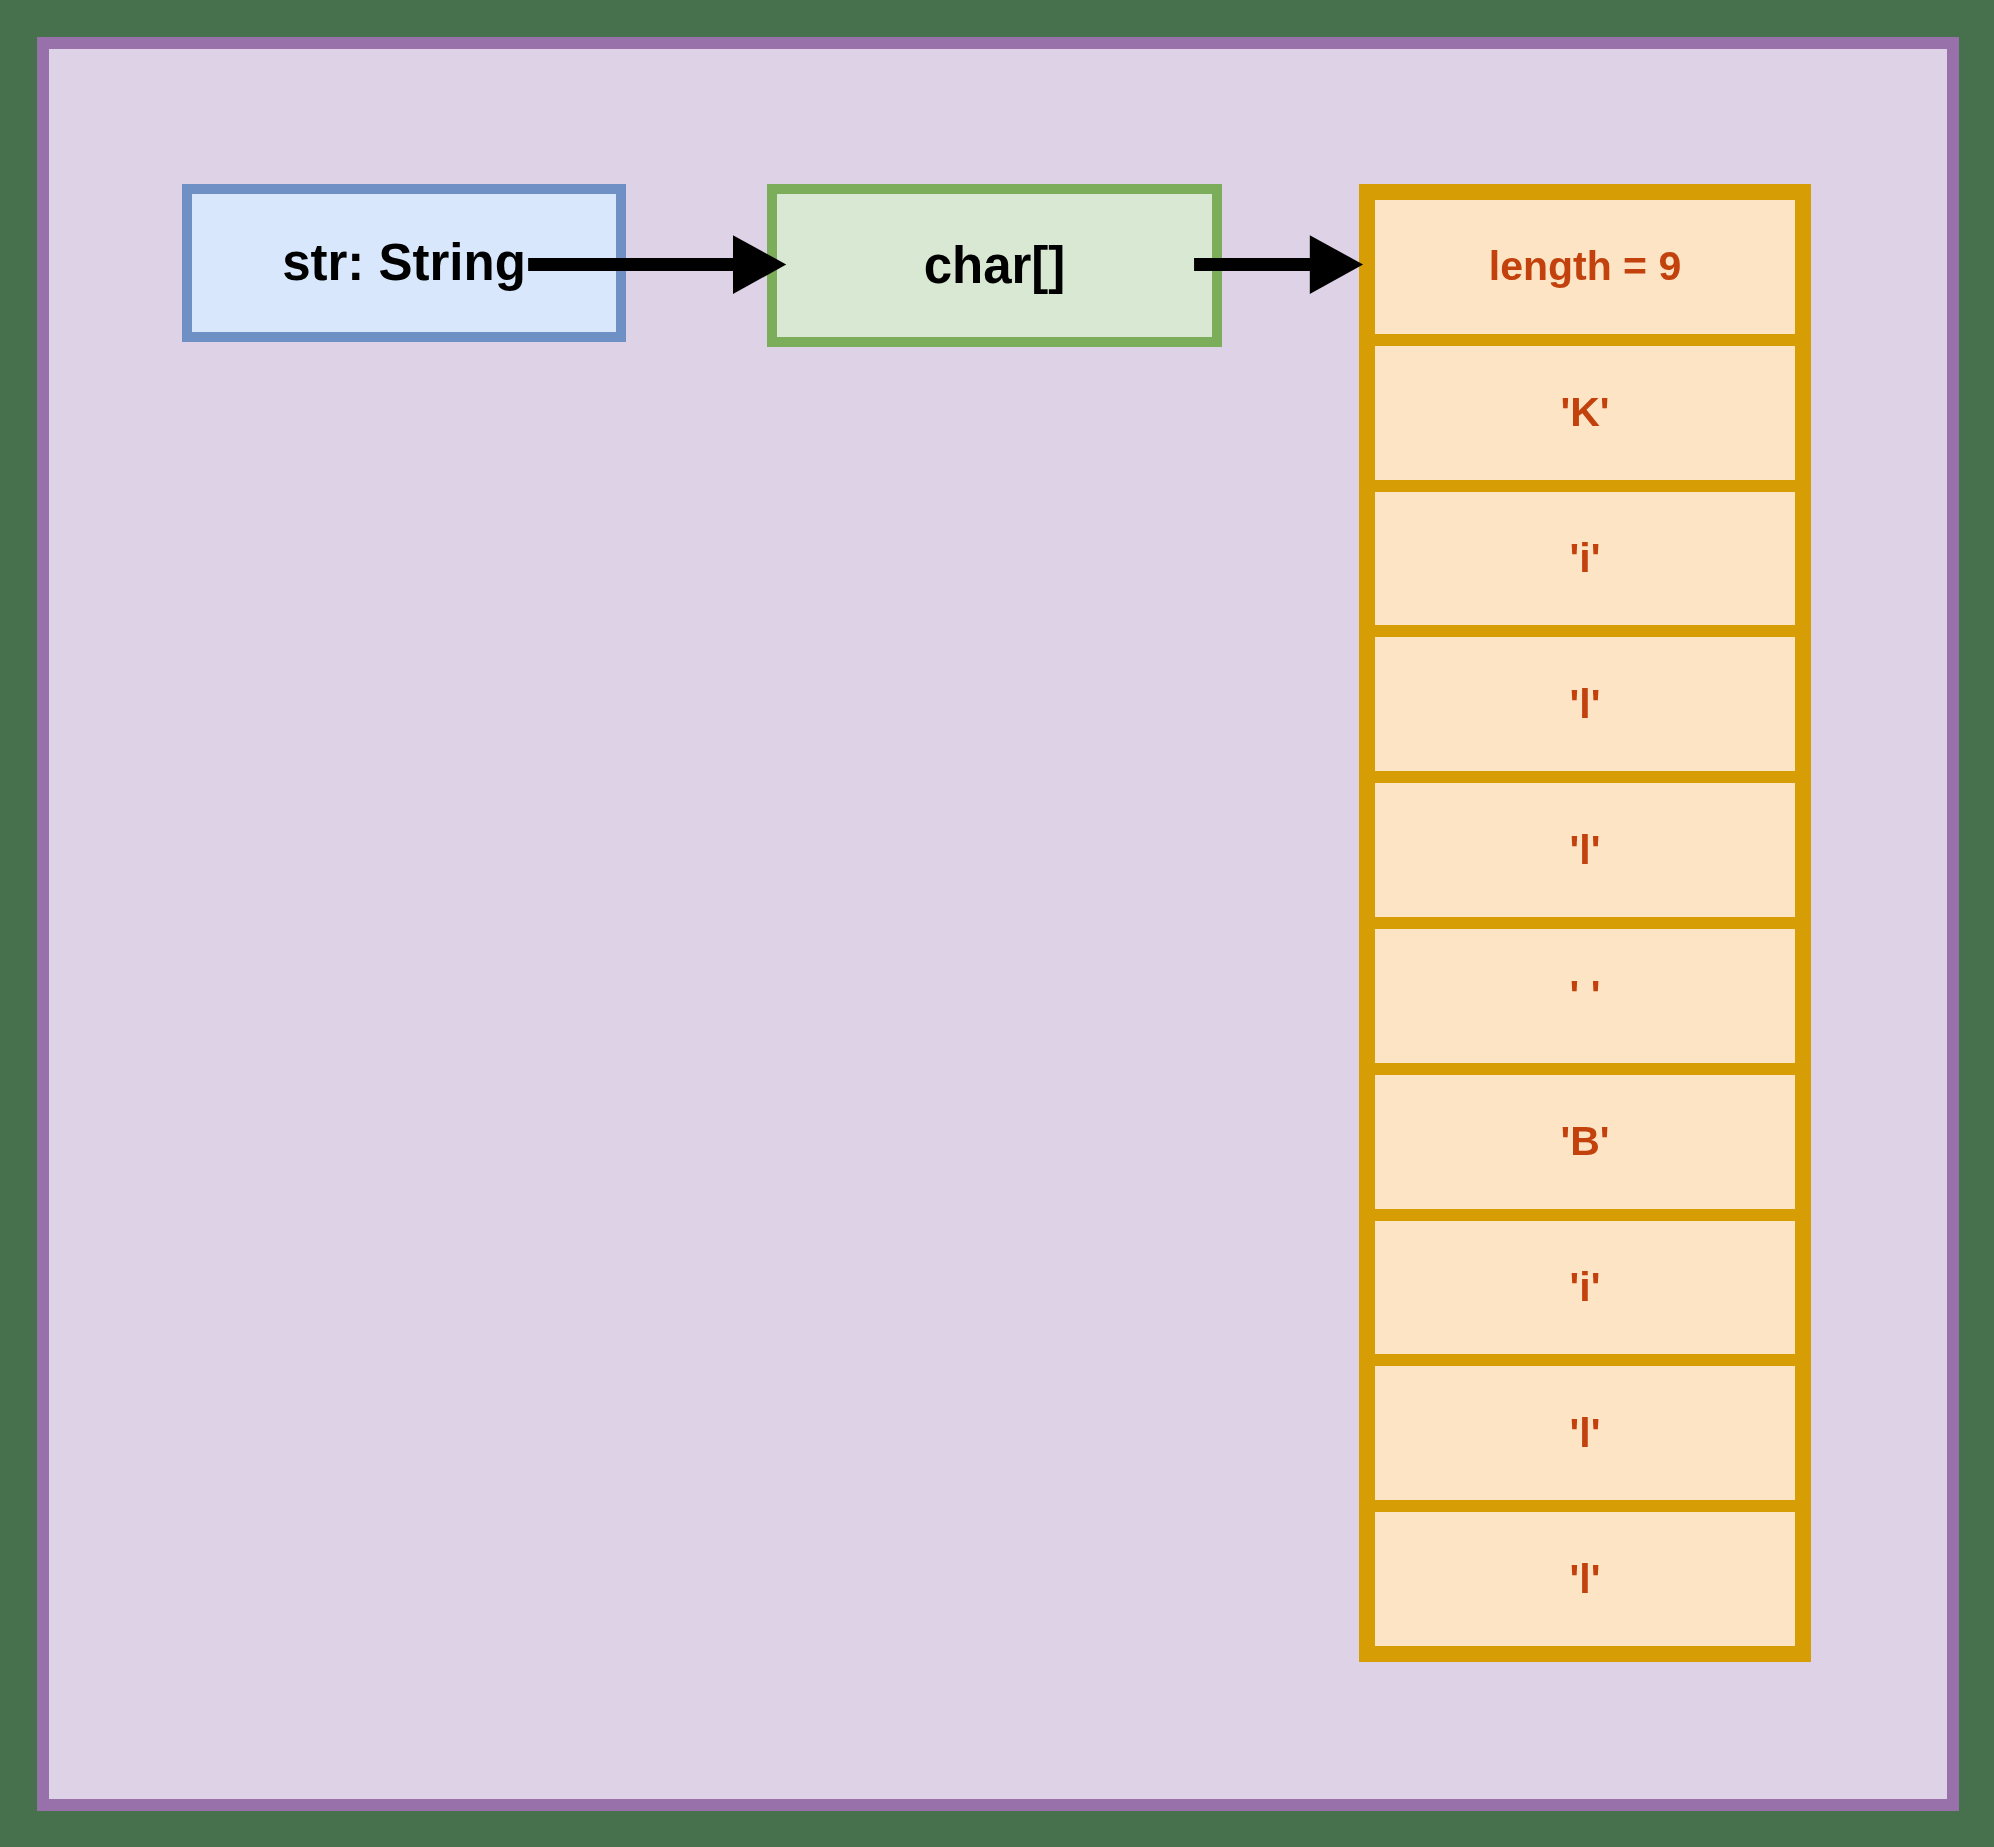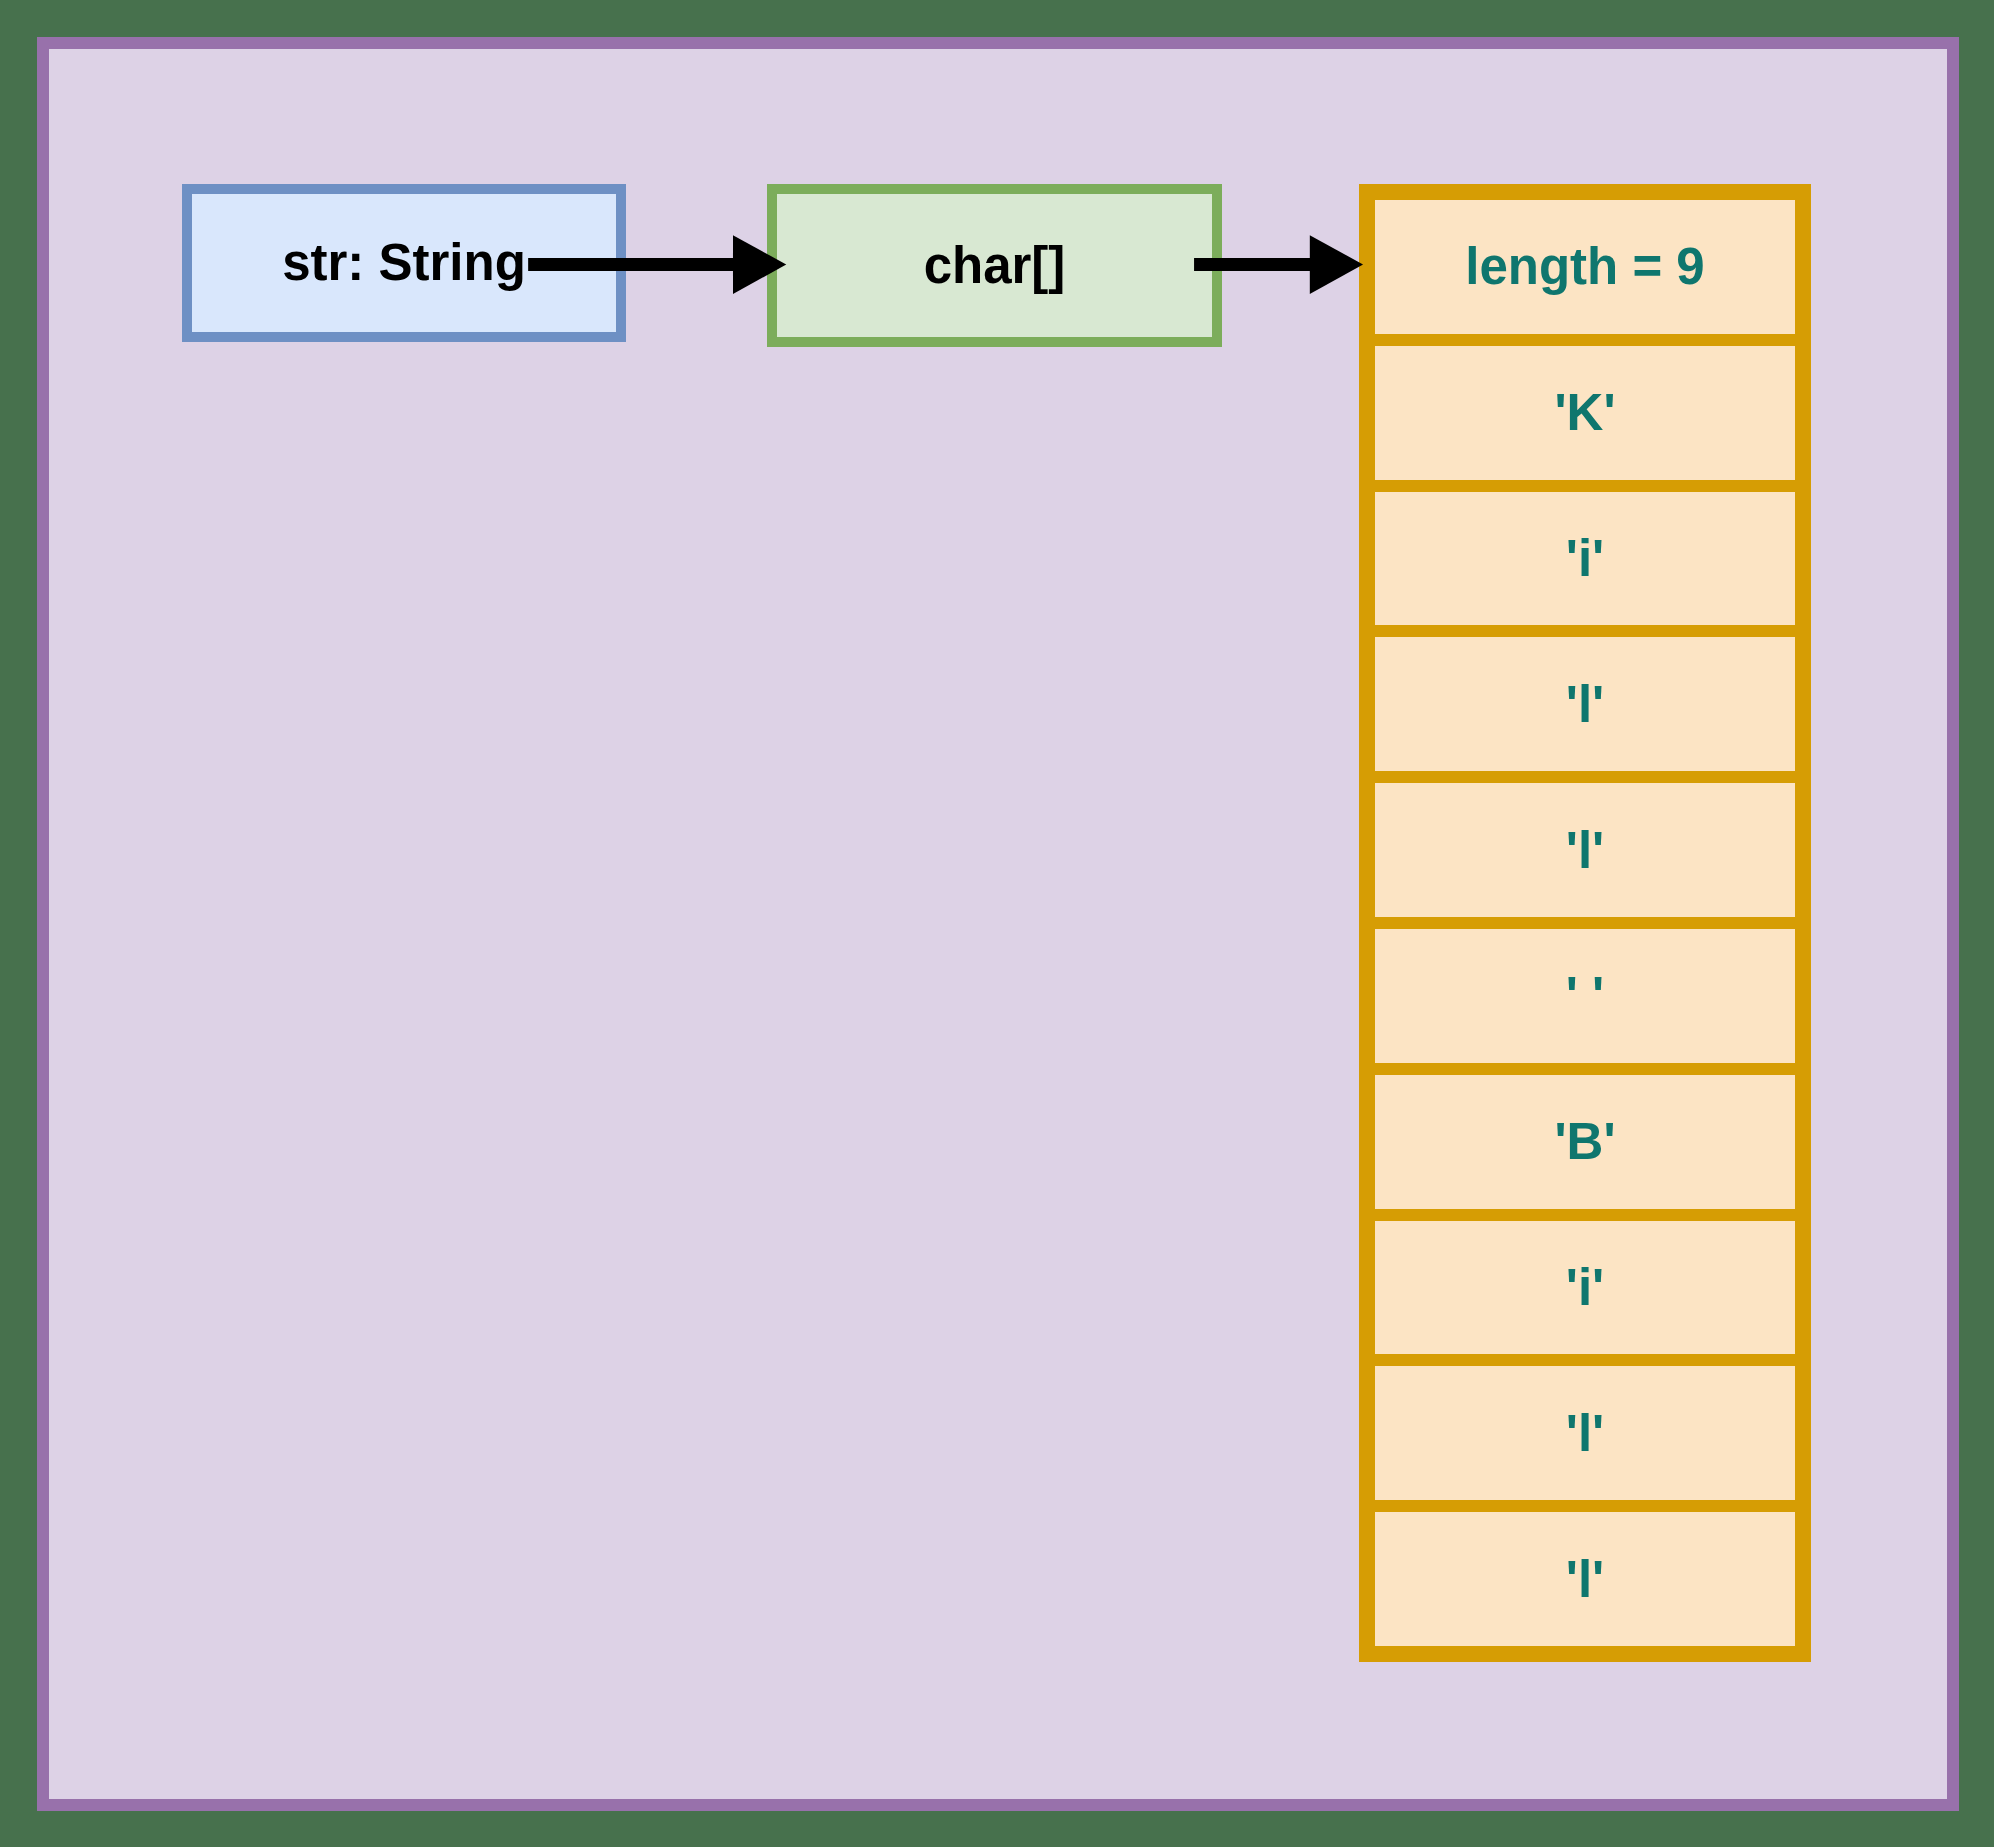--- a/index.html
+++ b/index.html
@@ -59,22 +59,22 @@
     flex-direction: column;
     gap: 12px;
   }
   .array-cell {
     flex: 1 1 0;
     background: #fce4c4;
     display: flex;
     align-items: center;
     justify-content: center;
     font-weight: bold;
-    font-size: 51px;
-    color: #0f766e;
+    font-size: 41px;
+    color: #c2410c;
     white-space: pre;
   }
   .arrow-layer {
     position: absolute;
     left: 0; top: 0;
     width: 1995px; height: 1848px;
     pointer-events: none;
   }
 </style>
 </head>

